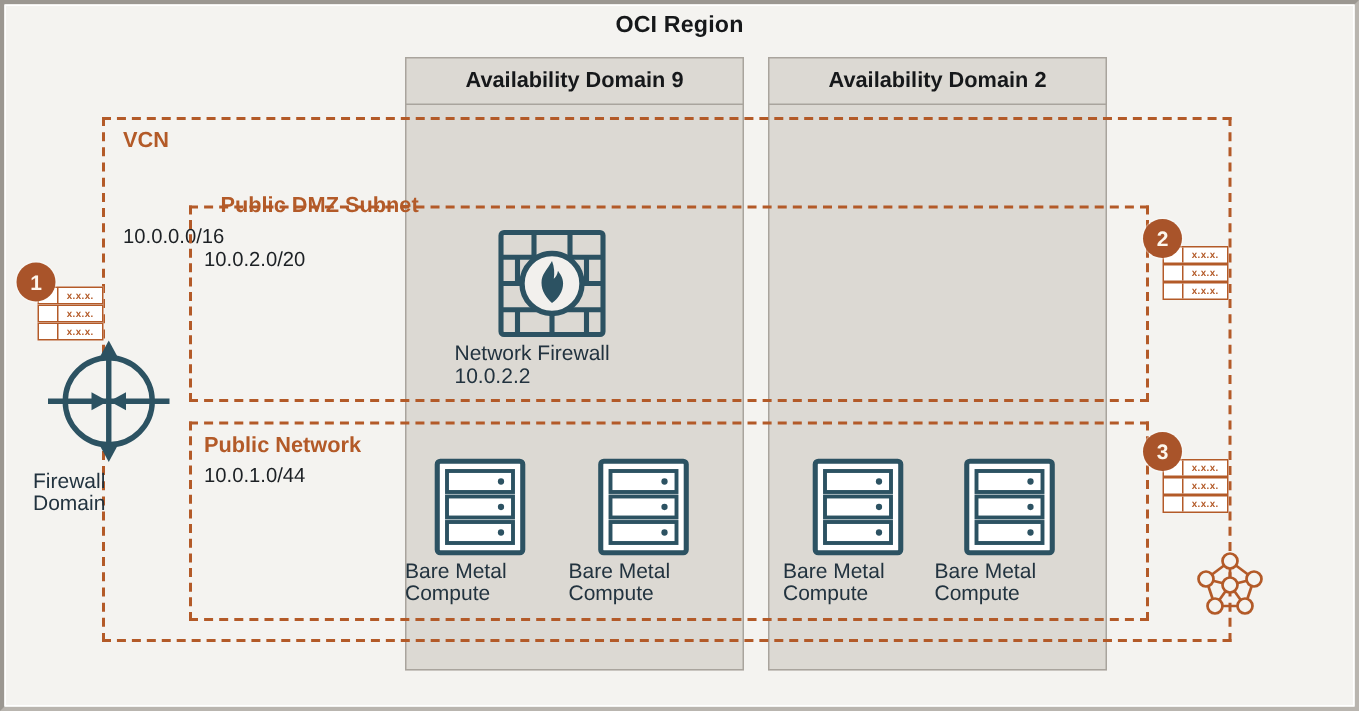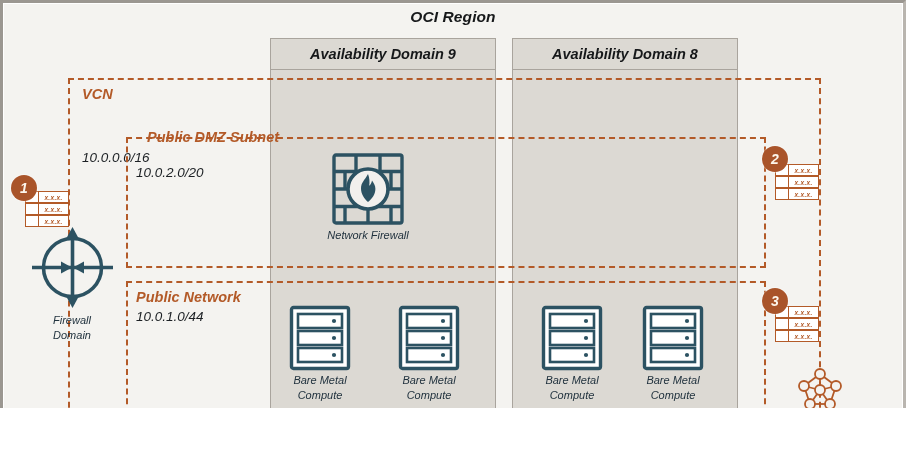--- a/index.html
+++ b/index.html
@@ -6,25 +6,24 @@
     margin: 0;
     padding: 0;
     background: #ffffff;
   }
   body {
     font-family: "Liberation Sans", sans-serif;
   }
   #canvas {
     position: relative;
     width: 906px;
-    height: 408px;
+    height: 474px;
     overflow: hidden;
     background: #bef264;
     box-sizing: border-box;
-    font-style: italic;
   }
   
   #frame-shadow {
     position: absolute;
     left: 0; top: 0;
     width: 906px; height: 474px;
     box-sizing: border-box;
     border-top: 3px solid #9b9791;
     border-left: 3px solid #9b9791;
     border-right: 3px solid #b9b5af;
@@ -91,22 +90,22 @@
   .dashed-cidr {
     position: absolute;
     font-size: 13.5px;
     color: #1c2024;
     white-space: nowrap;
   }
 
   
   .icon-label {
     position: absolute;
-    text-align: center;
-    font-size: 11px;
+    text-align: left;
+    font-size: 14px;
     color: #22333f;
     line-height: 14.5px;
     white-space: nowrap;
   }
 
   
   .badge {
     position: absolute;
     width: 26px; height: 26px;
     border-radius: 50%;
@@ -164,21 +163,21 @@
 
   <div class="region-title">OCI Region</div>
 
   <div class="ad-box" style="left:270px; top:38px; width:226px; height:409px;"></div>
   <div class="ad-header" style="left:270px; top:38px; width:226px; height:32px;">
     <span>Availability Domain 9</span>
   </div>
 
   <div class="ad-box" style="left:512px; top:38px; width:226px; height:409px;"></div>
   <div class="ad-header" style="left:512px; top:38px; width:226px; height:32px;">
-    <span>Availability Domain 8</span>
+    <span>Availability Domain 2</span>
   </div>
 
   <div class="dashed-box" style="left:68px; top:78px; width:753px; height:350px;"></div>
   <div class="dashed-label" style="left:82px; top:86px;">VCN</div>
   <div class="dashed-cidr" style="left:82px; top:106px;margin-top:44px;">10.0.0.0/16</div>
 
   <div class="dashed-box" style="left:126px; top:137px; width:640px; height:131px;"></div>
   <div class="dashed-label" style="left:136px; top:129px;margin-left:11px;">Public DMZ Subnet</div>
   <div class="dashed-cidr" style="left:136px; top:165px;">10.0.2.0/20</div>
 
@@ -240,20 +239,21 @@
         <line x1="14" y1="54.5" x2="14" y2="71"></line>
         <line x1="37" y1="54.5" x2="37" y2="71"></line>
         <line x1="60" y1="54.5" x2="60" y2="71"></line>
       </g>
       <circle cx="37" cy="37" r="20" fill="#f2f0ed" stroke="#2c5262" stroke-width="3.6"></circle>
       <path d="M37 22 C33.5 28.5 30 30.5 30 36.5 C30 42 33.2 46.5 37 50 C41.2 46.8 44.4 42.5 44.4 36.8 C44.4 33 42.5 31 41 28.5 C40.6 31.2 39.4 32.8 38.2 33.8 C38.8 30.2 38.6 26 37 22 Z" fill="#2c5262"></path>
     </svg>
   </div>
   <div class="icon-label" style="left:303px; top:228px; width:130px;">
     <div>Network Firewall</div>
+    <div>10.0.2.2</div>
   </div>
 
   <div class="abs" style="left:289px; top:305px; width:62px; height:66px; z-index:5;">
     <svg width="62" height="66" viewBox="0 0 62 66">
       <rect x="2.5" y="2.5" width="57" height="61" rx="2" fill="#ffffff" stroke="#2c5262" stroke-width="3.4"></rect>
       <rect x="9" y="9" width="44" height="14" fill="#ffffff" stroke="#2c5262" stroke-width="2.6"></rect>
       <circle cx="45" cy="16" r="2.1" fill="#2c5262"></circle>
       <rect x="9" y="26" width="44" height="14" fill="#ffffff" stroke="#2c5262" stroke-width="2.6"></rect>
       <circle cx="45" cy="33" r="2.1" fill="#2c5262"></circle>
       <rect x="9" y="43" width="44" height="14" fill="#ffffff" stroke="#2c5262" stroke-width="2.6"></rect>

